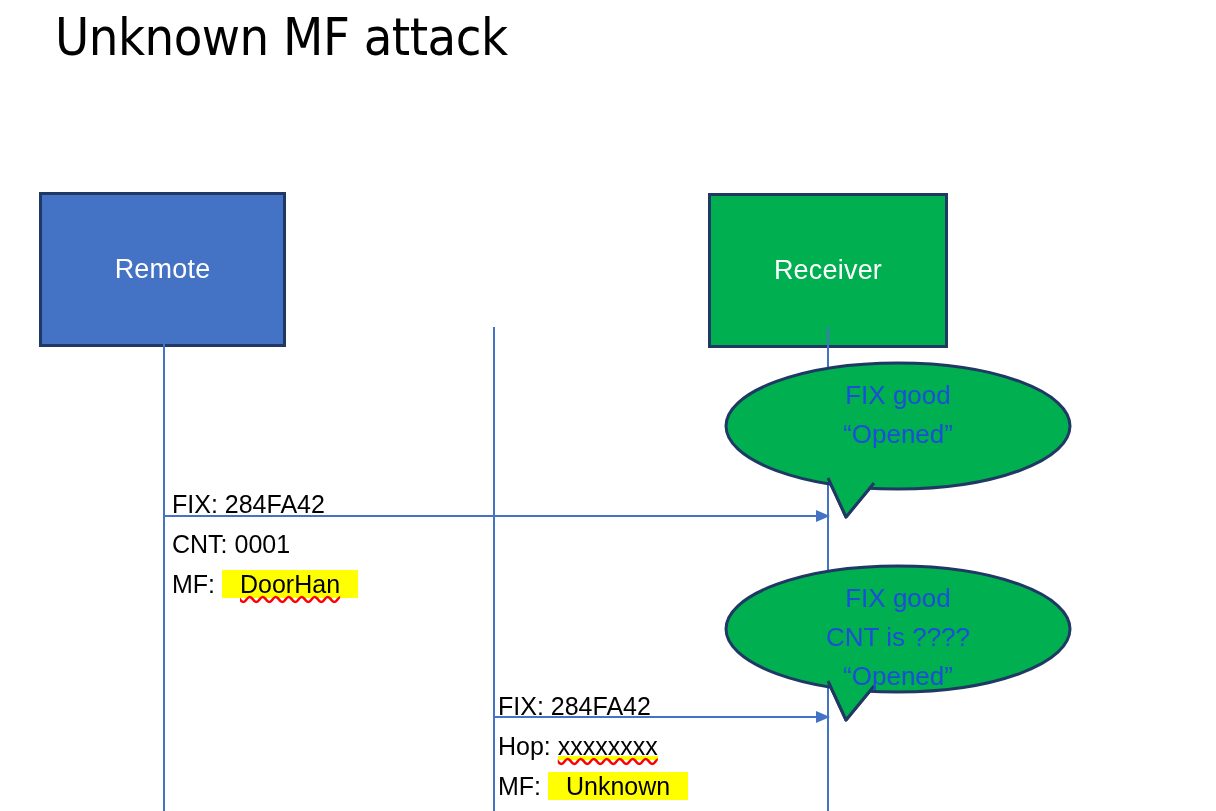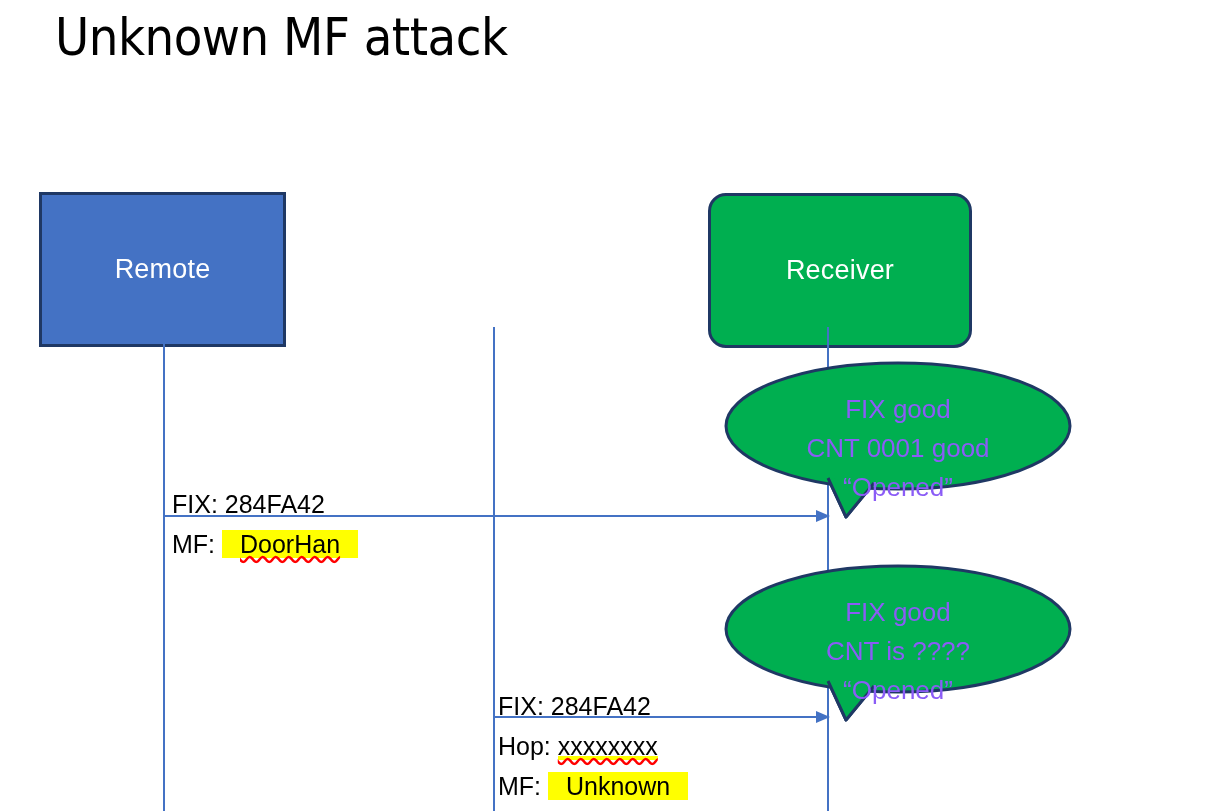--- a/index.html
+++ b/index.html
@@ -54,23 +54,22 @@
   }
   #actor-remote {
     left: 39px;  top: 172px;  width: 247px; height: 155px;
     background: #4472C4;
   }
   #actor-flipper {
     left: 374px; top: 172px;  width: 240px; height: 155px;
     background: #ED7D31;
   }
   #actor-receiver {
-    left: 708px; top: 173px;  width: 264px; height: 155px;
+    left: 708px; top: 173px;  width: 240px; height: 155px;
     background: #00AF50;
-    border-radius: 18px;
   }
 
   
   .lifeline {
     position: absolute;
     width: 2px;
     background: #4472C4;
   }
   #lifeline-remote   { left: 163px; top: 327px; height: 484px; }
   #lifeline-flipper  { left: 493px; top: 327px; height: 484px; }
@@ -123,24 +122,24 @@
   
   .bubble {
     position: absolute;
     width: 348px;
     height: 128px;
   }
   .bubble svg { display: block; overflow: visible; }
   .bubble-text {
     position: absolute;
     left: 0;
-    top: 28px;
+    top: 14px;
     width: 348px;
     text-align: center;
-    color: #8b5cf6;
+    color: #1d4ed8;
     font-size: 26px;
     line-height: 39px;
     pointer-events: none;
   }
   #bubble-1 { left: 724px; top: 362px; }
   #bubble-2 { left: 724px; top: 565px; }
 </style>
 </head>
 <body>
 
@@ -159,38 +158,38 @@
 
   <div class="lifeline" id="lifeline-remote"></div>
   <div class="lifeline" id="lifeline-flipper"></div>
   <div class="lifeline" id="lifeline-receiver"></div>
 
   <div class="msg-arrow" id="arrow-remote-to-receiver"></div>
   <div class="msg-arrow" id="arrow-flipper-to-receiver"></div>
 
   <div class="msg-label" id="label-remote-msg">
     <div><span>FIX: </span><span>284FA42</span></div>
+    <div><span>CNT: </span><span>0001</span></div>
     <div><span>MF: </span><span class="hl sp">DoorHan</span></div>
   </div>
 
   <div class="msg-label" id="label-flipper-msg">
     <div><span>FIX: </span><span>284FA42</span></div>
     <div><span>Hop: </span><span class="hop-hl sp">xxxxxxxx</span></div>
     <div><span>MF: </span><span class="hl">Unknown</span></div>
   </div>
 
   <div class="bubble" id="bubble-1">
     <svg width="348" height="160" viewBox="0 0 348 160">
       <path d="M 62 105 L 104 116 L 122 155 L 150 121 L 250 117 Z" fill="#00AF50" stroke="#1F3864" stroke-width="3" stroke-linejoin="round"></path>
       <ellipse cx="174" cy="64" rx="172" ry="63" fill="#00AF50" stroke="#1F3864" stroke-width="3"></ellipse>
       <path d="M 104 116 L 122 155 L 150 121" fill="#00AF50" stroke="#1F3864" stroke-width="3" stroke-linejoin="round"></path>
     </svg>
     <div class="bubble-text">
       <div>FIX good</div>
-      <div>CNT 0001 good</div>
       <div>“Opened”</div>
     </div>
   </div>
 
   <div class="bubble" id="bubble-2">
     <svg width="348" height="160" viewBox="0 0 348 160">
       <path d="M 62 105 L 104 116 L 122 155 L 150 121 L 250 117 Z" fill="#00AF50" stroke="#1F3864" stroke-width="3" stroke-linejoin="round"></path>
       <ellipse cx="174" cy="64" rx="172" ry="63" fill="#00AF50" stroke="#1F3864" stroke-width="3"></ellipse>
       <path d="M 104 116 L 122 155 L 150 121" fill="#00AF50" stroke="#1F3864" stroke-width="3" stroke-linejoin="round"></path>
     </svg>

